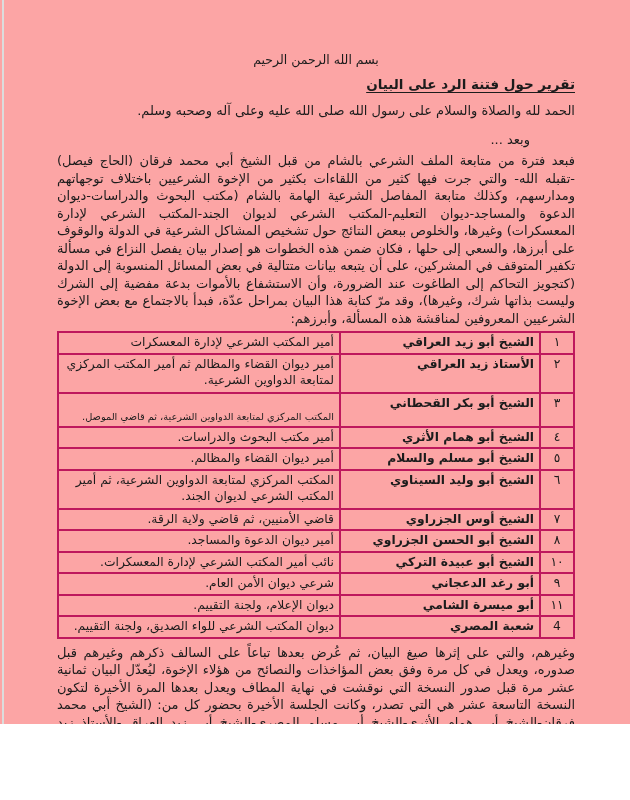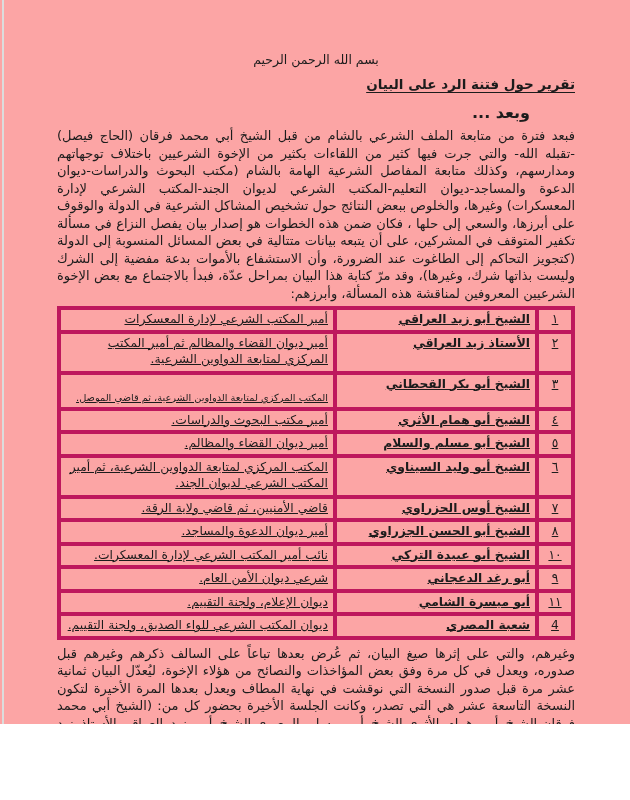--- a/index.html
+++ b/index.html
@@ -37,46 +37,45 @@
     text-decoration:underline;
     text-underline-offset:3px;
     margin:0 0 11px 0;
   }
   .salutation{
     font-size:13px;
     text-align:right;
     margin:0 0 14px 0;
   }
   .waba3d{
-    font-size:16px;
-    font-weight:bold;
+    font-size:13px;
+    font-weight:normal;
     margin:0 45px 5px 0;
   }
   .para{
     font-size:13px;
     line-height:17.5px;
     text-align:justify;
     text-align-last:right;
     margin:0;
   }
   .para.first{margin-bottom:4px;}
   .para.last{margin-top:5px;}
   table.scholars{
     width:100%;
     border-collapse:collapse;
     table-layout:fixed;
     margin:0;
   }
   table.scholars td{
-    border:4px solid #be185d;
+    border:2px solid #be185d;
     vertical-align:top;
     padding:1px 5px 2px 5px;
     font-size:12.3px;
     line-height:16.5px;
-    text-decoration:underline;
   }
   td.cell-num{
     width:22px;
     text-align:center;
     padding:1px 2px;
   }
   td.cell-name{
     width:188px;
     font-weight:bold;
     text-align:right;
@@ -96,20 +95,21 @@
 <body>
 
 <div class="page">
   <div class="scan-edge"></div>
   <div class="content">
 
     <div class="basmala">بسم الله الرحمن الرحيم</div>
 
     <div class="doc-title">تقرير حول فتنة الرد على البيان</div>
 
+    <div class="salutation">الحمد لله والصلاة والسلام على رسول الله صلى الله عليه وعلى آله وصحبه وسلم.</div>
 
     <div class="waba3d">وبعد ...</div>
 
     <p class="para first">فبعد فترة من متابعة الملف الشرعي بالشام من قبل الشيخ أبي محمد فرقان (الحاج فيصل) -تقبله الله- والتي جرت فيها كثير من اللقاءات بكثير من الإخوة الشرعيين باختلاف توجهاتهم ومدارسهم، وكذلك متابعة المفاصل الشرعية الهامة بالشام (مكتب البحوث والدراسات-ديوان الدعوة والمساجد-ديوان التعليم-المكتب الشرعي لديوان الجند-المكتب الشرعي لإدارة المعسكرات) وغيرها، والخلوص ببعض النتائج حول تشخيص المشاكل الشرعية في الدولة والوقوف على أبرزها، والسعي إلى حلها ، فكان ضمن هذه الخطوات هو إصدار بيان يفصل النزاع في مسألة تكفير المتوقف في المشركين، على أن يتبعه بيانات متتالية في بعض المسائل المنسوبة إلى الدولة (كتجويز التحاكم إلى الطاغوت عند الضرورة، وأن الاستشفاع بالأموات بدعة مفضية إلى الشرك وليست بذاتها شرك، وغيرها)، وقد مرّ كتابة هذا البيان بمراحل عدّة، فبدأ بالاجتماع مع بعض الإخوة الشرعيين المعروفين لمناقشة هذه المسألة، وأبرزهم:</p>
 
     <table class="scholars">
       <tbody id="table-body">
           <tr>
     <td class="cell-num">١</td>
     <td class="cell-name">الشيخ أبو زيد العراقي</td>

